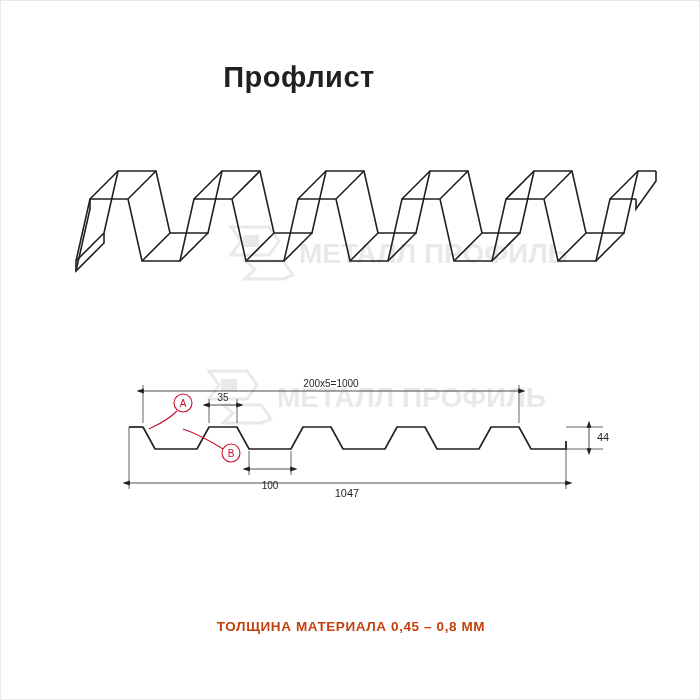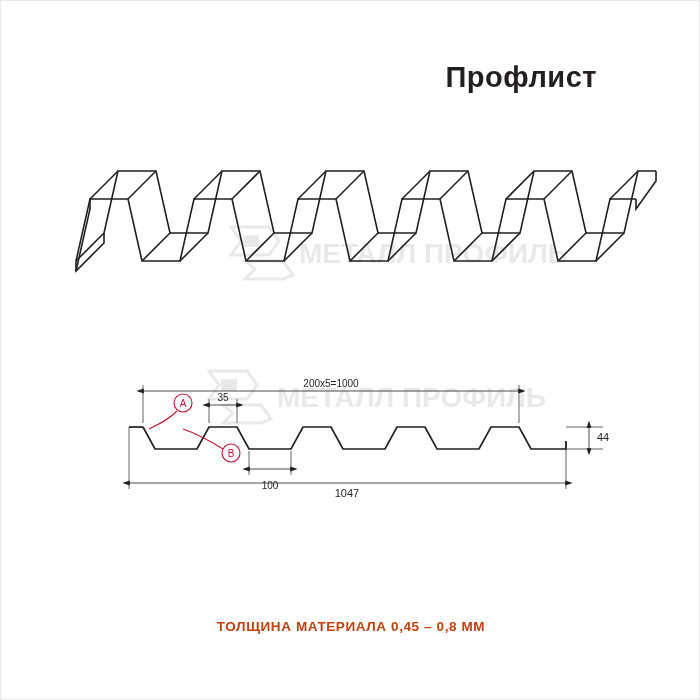--- a/index.html
+++ b/index.html
@@ -19,21 +19,21 @@
     width: 700px;
     height: 700px;
     box-sizing: border-box;
     border: 1px solid #e9e9e9;
   }
   .title {
     position: absolute;
     top: 60px;
     left: 0;
     width: 596px;
-    text-align: right;
+    text-align: center;
     font-size: 29px;
     font-weight: bold;
     letter-spacing: 0.5px;
     color: #231f20;
   }
   .subtitle {
     position: absolute;
     top: 100px;
     left: 0;
     width: 700px;

